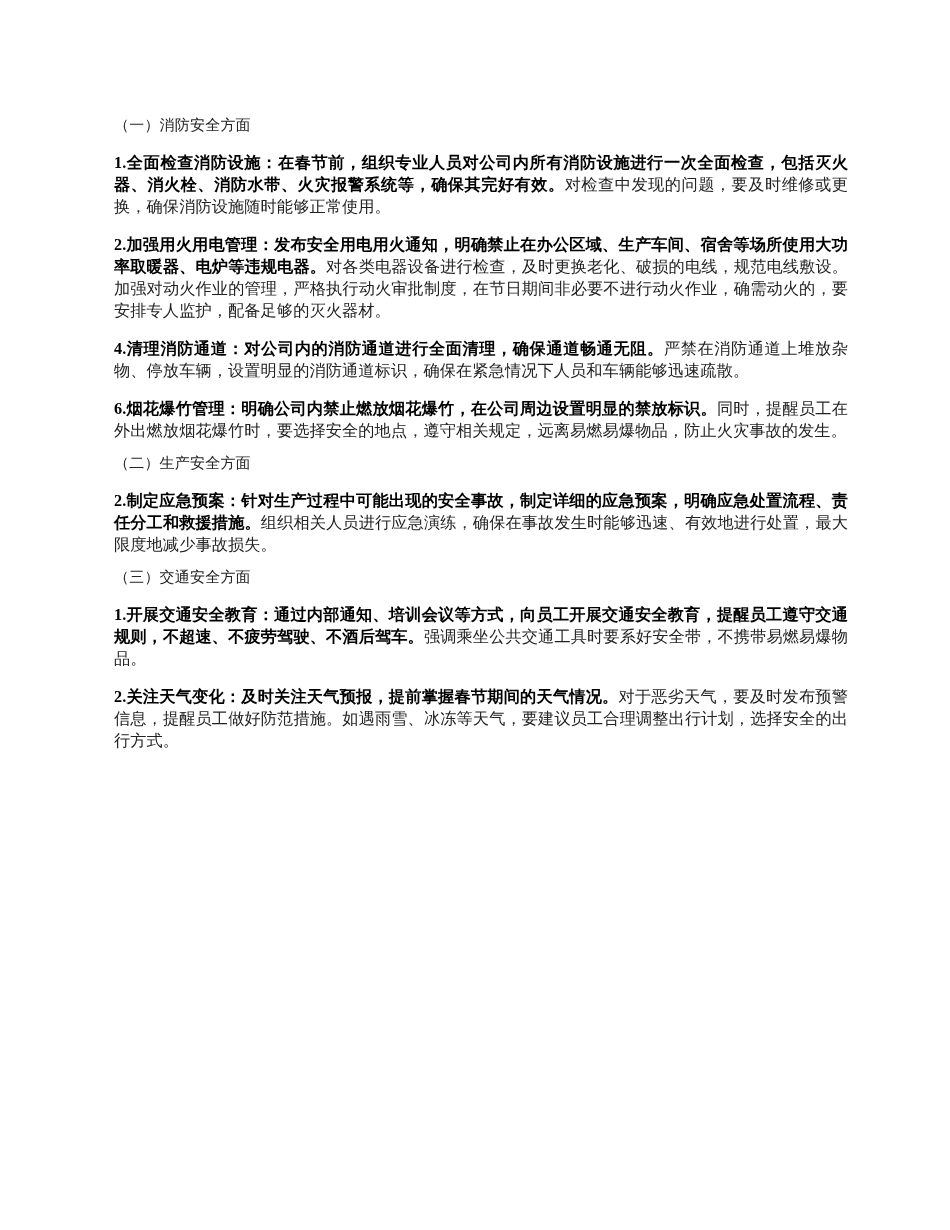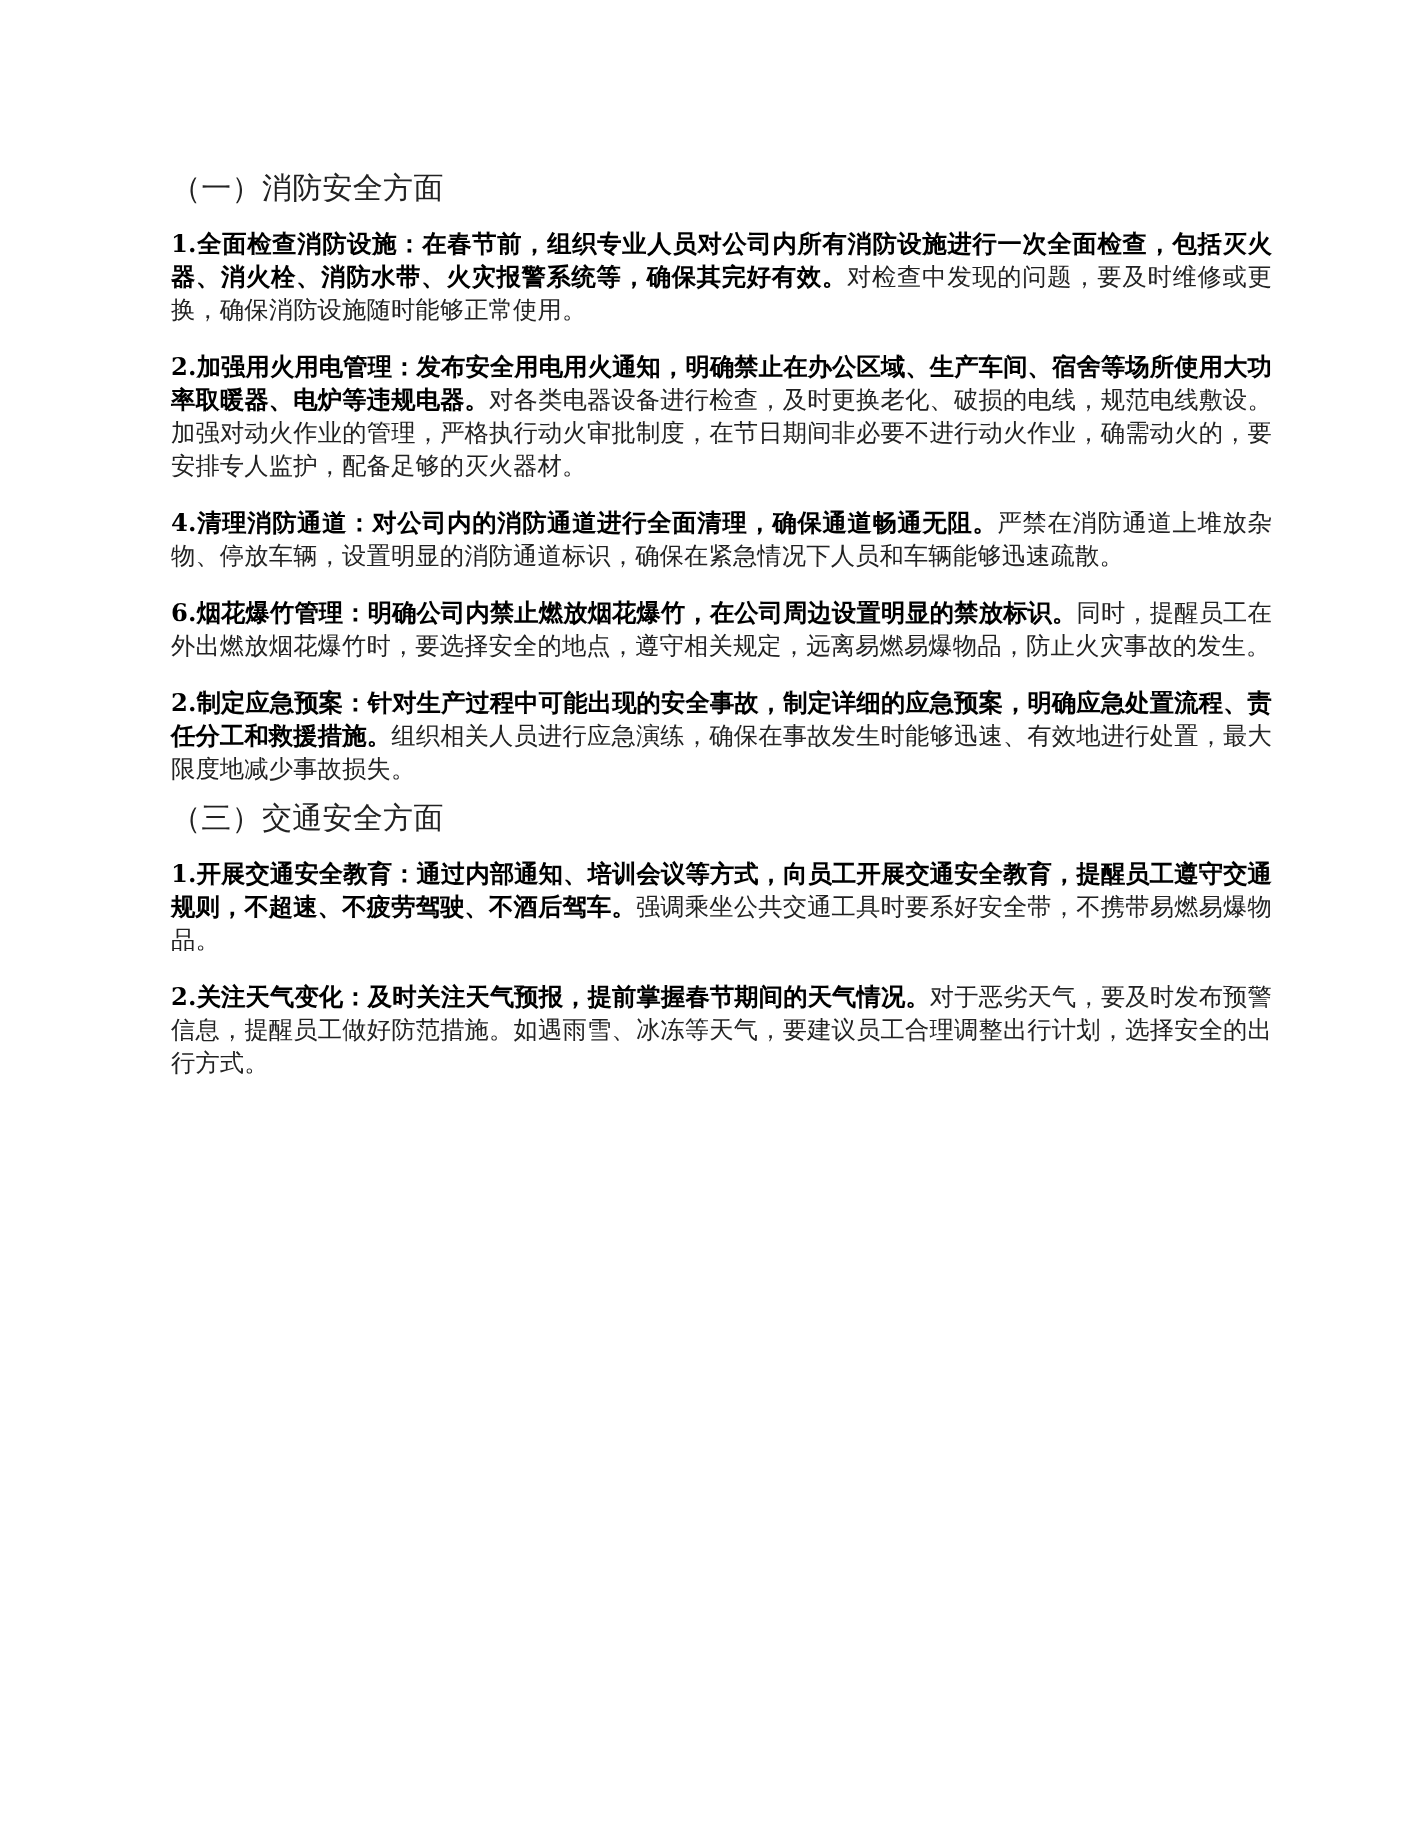--- a/index.html
+++ b/index.html
@@ -15,34 +15,35 @@
       font-family: "DejaVu Serif", "Liberation Serif", serif;
       color: #1a1a1a;
     }
     .page {
       position: absolute;
       left: 114px;
       top: 114px;
       width: 734px;
     }
     .section-heading {
-      font-size: 20px;
+      font-size: 15px;
       line-height: 22px;
       margin: 0 0 10px 0;
       font-weight: normal;
       color: #222;
       letter-spacing: 0.2px;
     }
     .para {
       font-size: 16.2px;
       line-height: 22px;
       margin: 16px 0 10px 0;
       text-align: justify;
       color: #222;
       letter-spacing: 0.1px;
+      font-family: Liberation Serif, serif;
     }
     .para .lead {
       font-weight: bold;
       color: #000;
     }
     .para .rest {
       font-weight: normal;
     }
   </style>
 </head>
@@ -52,20 +53,21 @@
 
   <div class="section">
     <p class="section-heading">（一）消防安全方面</p>
     <p class="para"><span class="lead">1.全面检查消防设施：在春节前，组织专业人员对公司内所有消防设施进行一次全面检查，包括灭火器、消火栓、消防水带、火灾报警系统等，确保其完好有效。</span><span class="rest">对检查中发现的问题，要及时维修或更换，确保消防设施随时能够正常使用。</span></p>
     <p class="para"><span class="lead">2.加强用火用电管理：发布安全用电用火通知，明确禁止在办公区域、生产车间、宿舍等场所使用大功率取暖器、电炉等违规电器。</span><span class="rest">对各类电器设备进行检查，及时更换老化、破损的电线，规范电线敷设。加强对动火作业的管理，严格执行动火审批制度，在节日期间非必要不进行动火作业，确需动火的，要安排专人监护，配备足够的灭火器材。</span></p>
     <p class="para"><span class="lead">4.清理消防通道：对公司内的消防通道进行全面清理，确保通道畅通无阻。</span><span class="rest">严禁在消防通道上堆放杂物、停放车辆，设置明显的消防通道标识，确保在紧急情况下人员和车辆能够迅速疏散。</span></p>
     <p class="para"><span class="lead">6.烟花爆竹管理：明确公司内禁止燃放烟花爆竹，在公司周边设置明显的禁放标识。</span><span class="rest">同时，提醒员工在外出燃放烟花爆竹时，要选择安全的地点，遵守相关规定，远离易燃易爆物品，防止火灾事故的发生。</span></p>
   </div>
 
   <div class="section">
+    <p class="section-heading">（二）生产安全方面</p>
     <p class="para"><span class="lead">2.制定应急预案：针对生产过程中可能出现的安全事故，制定详细的应急预案，明确应急处置流程、责任分工和救援措施。</span><span class="rest">组织相关人员进行应急演练，确保在事故发生时能够迅速、有效地进行处置，最大限度地减少事故损失。</span></p>
   </div>
 
   <div class="section">
     <p class="section-heading">（三）交通安全方面</p>
     <p class="para"><span class="lead">1.开展交通安全教育：通过内部通知、培训会议等方式，向员工开展交通安全教育，提醒员工遵守交通规则，不超速、不疲劳驾驶、不酒后驾车。</span><span class="rest">强调乘坐公共交通工具时要系好安全带，不携带易燃易爆物品。</span></p>
     <p class="para"><span class="lead">2.关注天气变化：及时关注天气预报，提前掌握春节期间的天气情况。</span><span class="rest">对于恶劣天气，要及时发布预警信息，提醒员工做好防范措施。如遇雨雪、冰冻等天气，要建议员工合理调整出行计划，选择安全的出行方式。</span></p>
   </div>
 
 </div>

